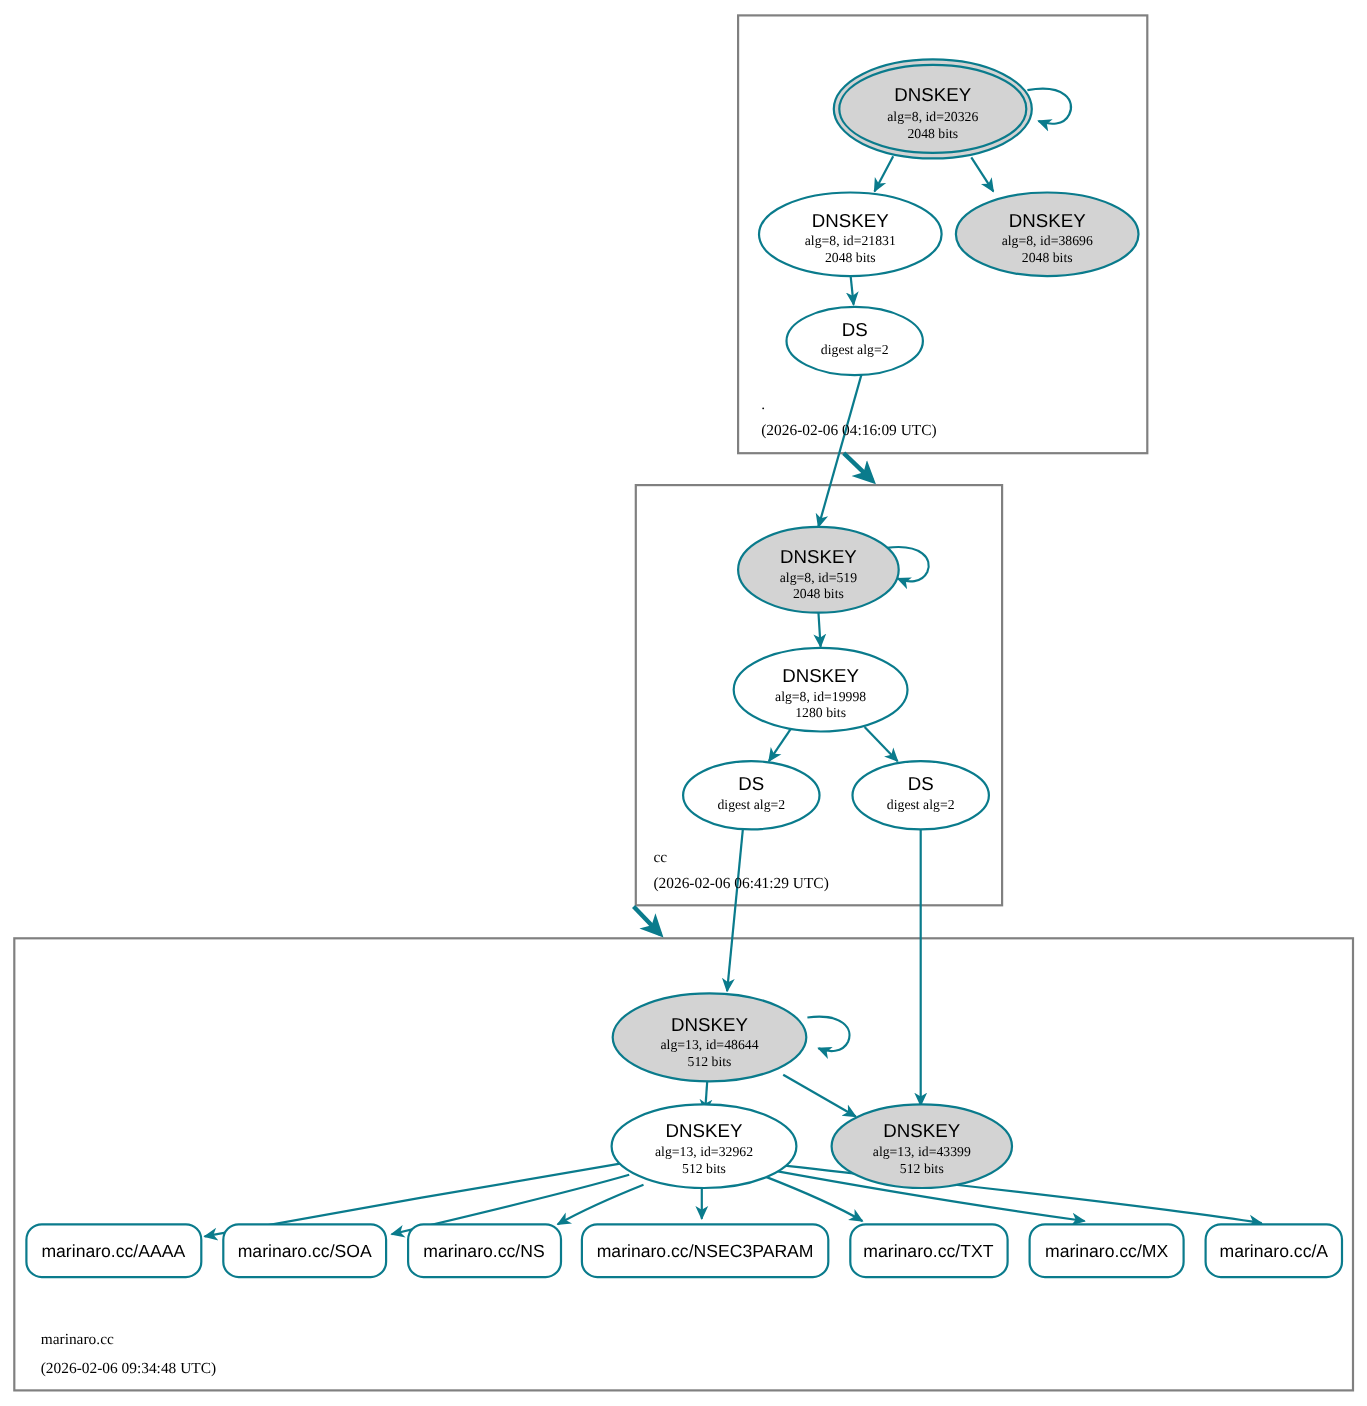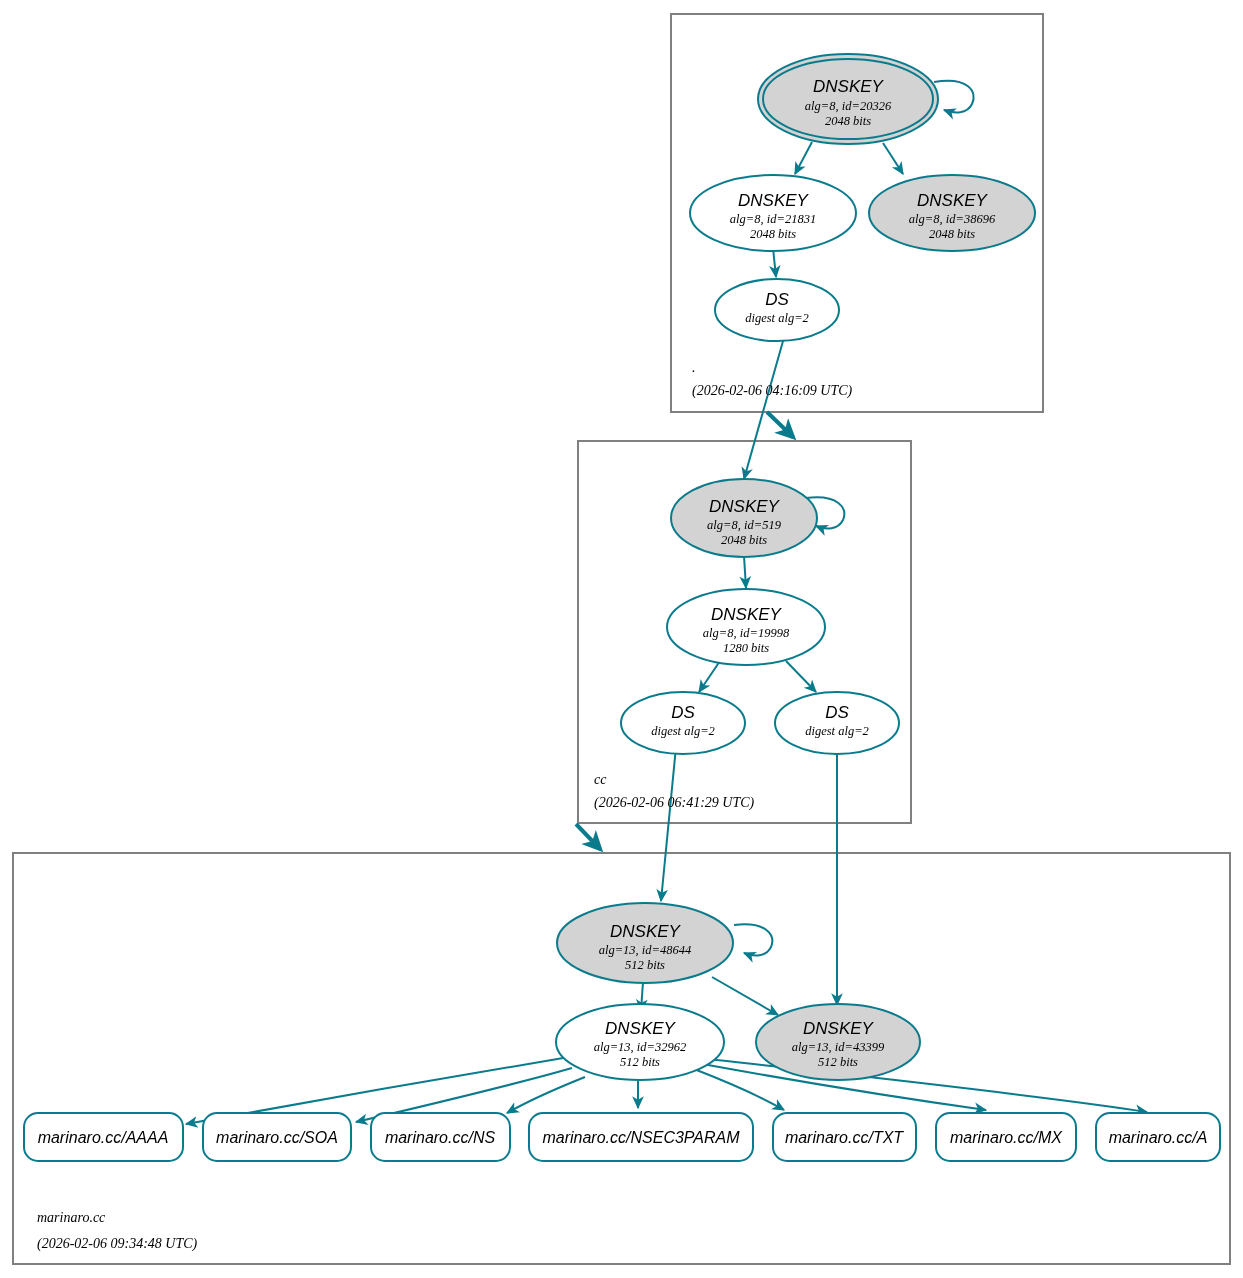--- a/index.html
+++ b/index.html
@@ -10,21 +10,20 @@
   }
   body {
     font-family: "Liberation Sans", sans-serif;
   }
   #canvas {
     position: relative;
     width: 1243px;
     height: 1278px;
     background: #ffffff;
     overflow: hidden;
-    font-style: italic;
   }
   svg.graph {
     position: absolute;
     top: 0;
     left: 0;
     width: 1243px;
     height: 1278px;
   }
   text {
     font-family: "Liberation Sans", sans-serif;

